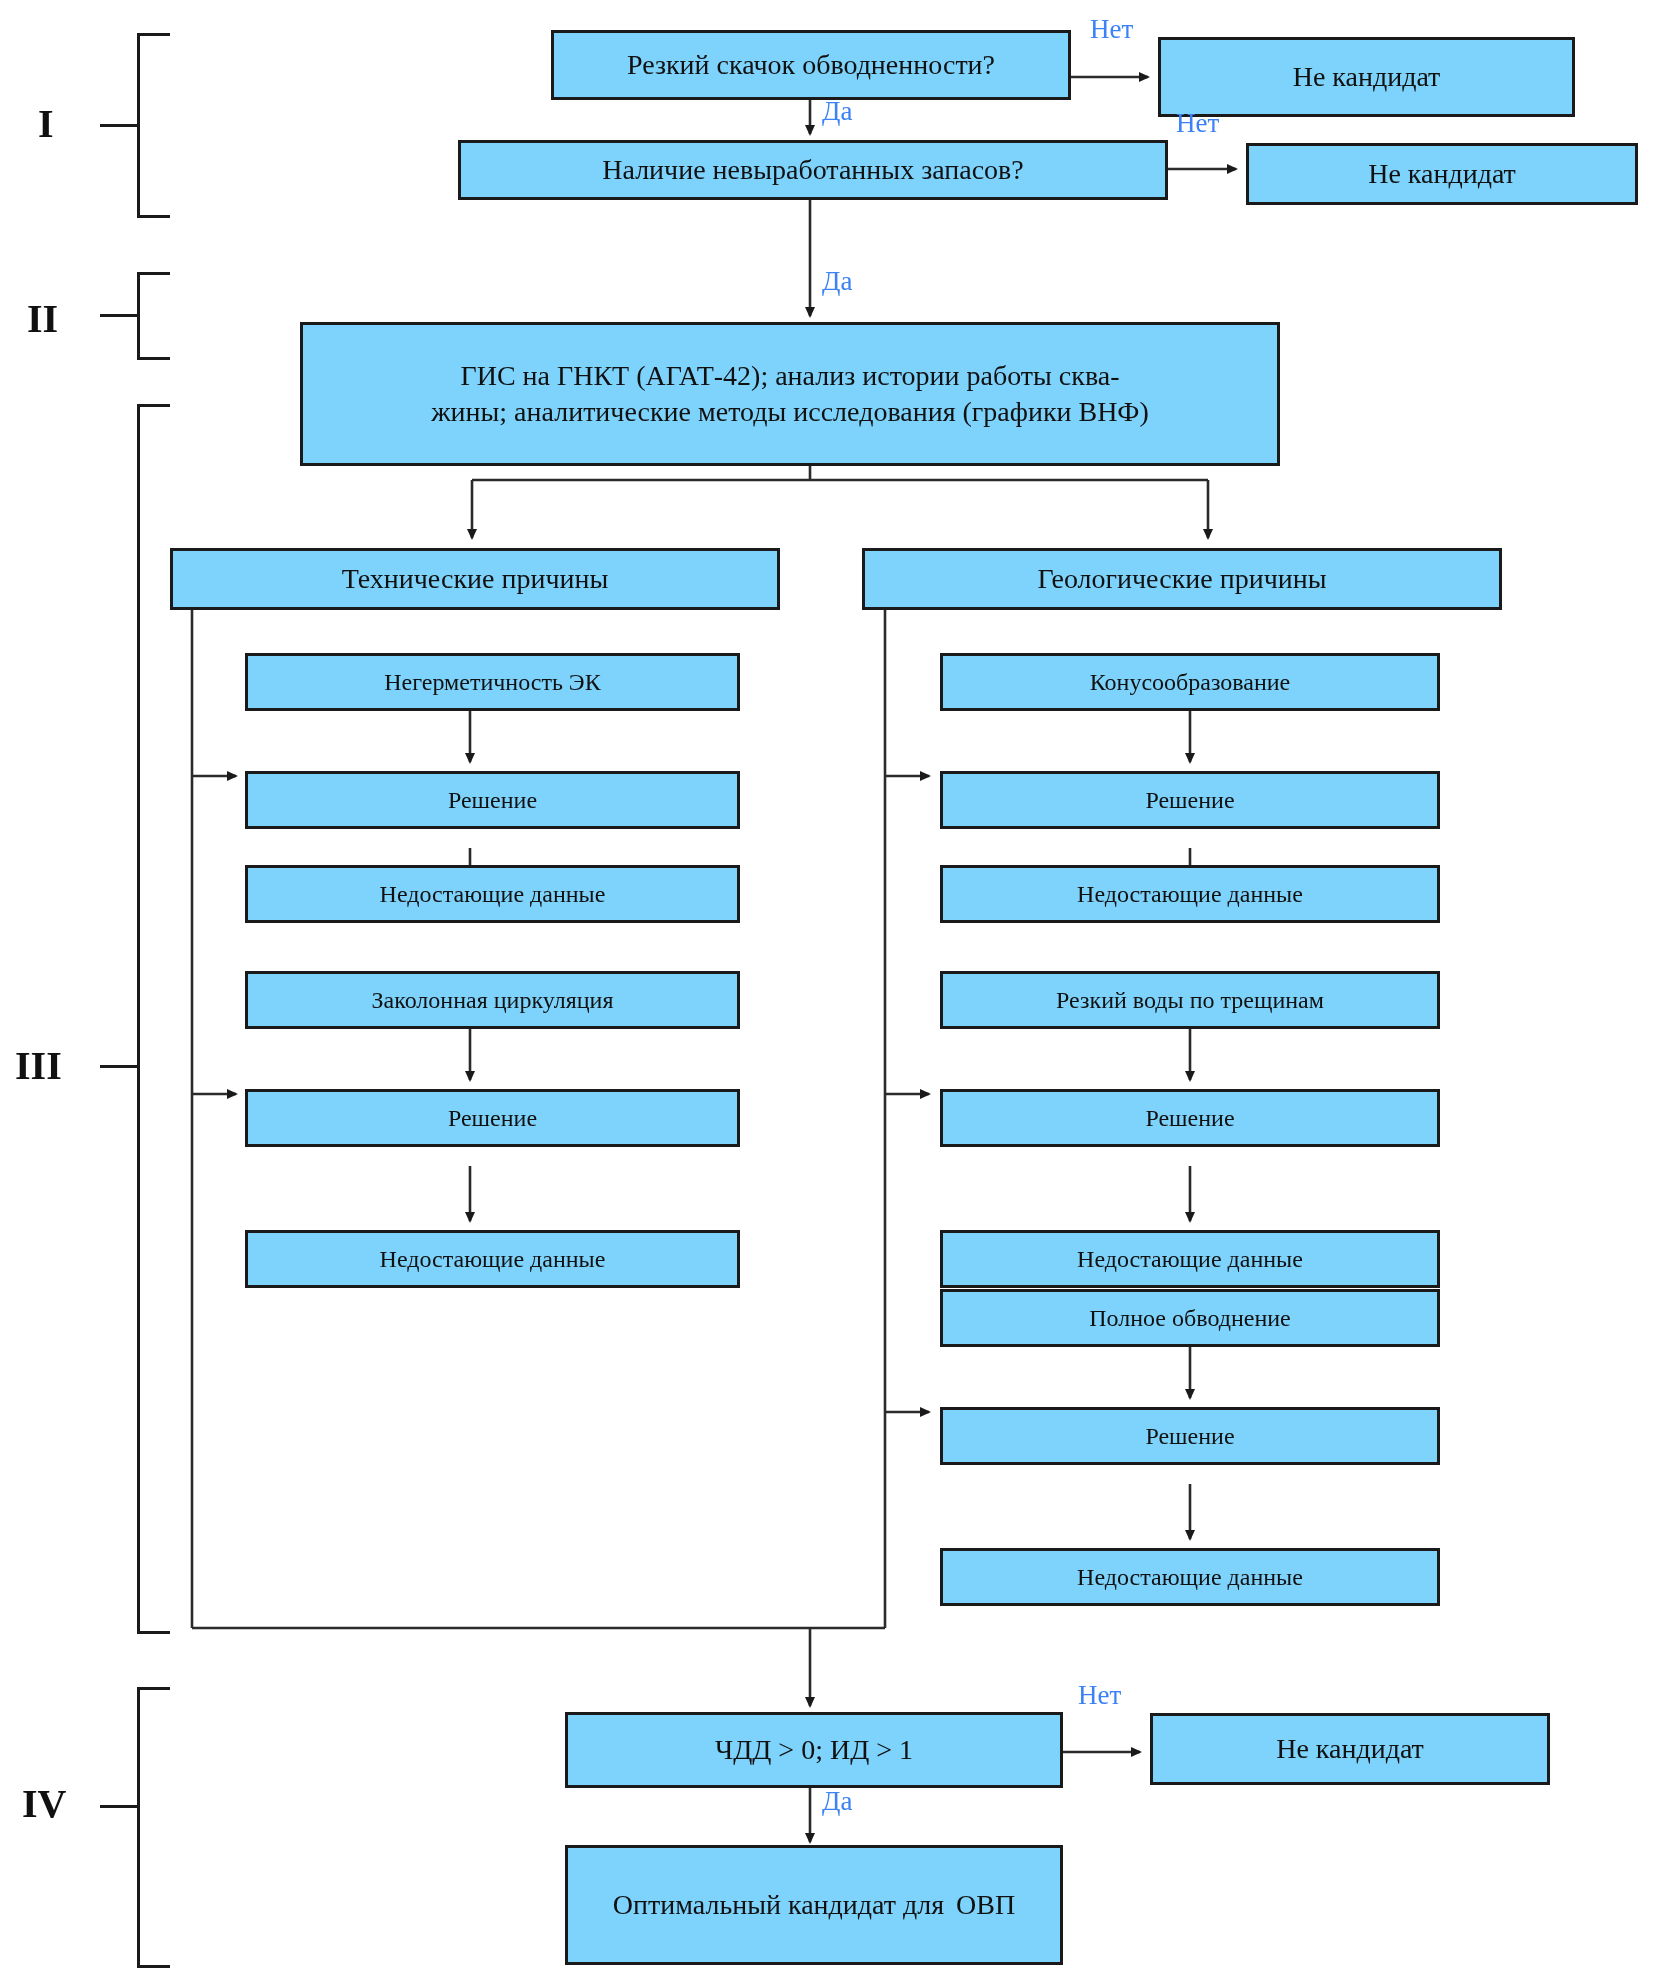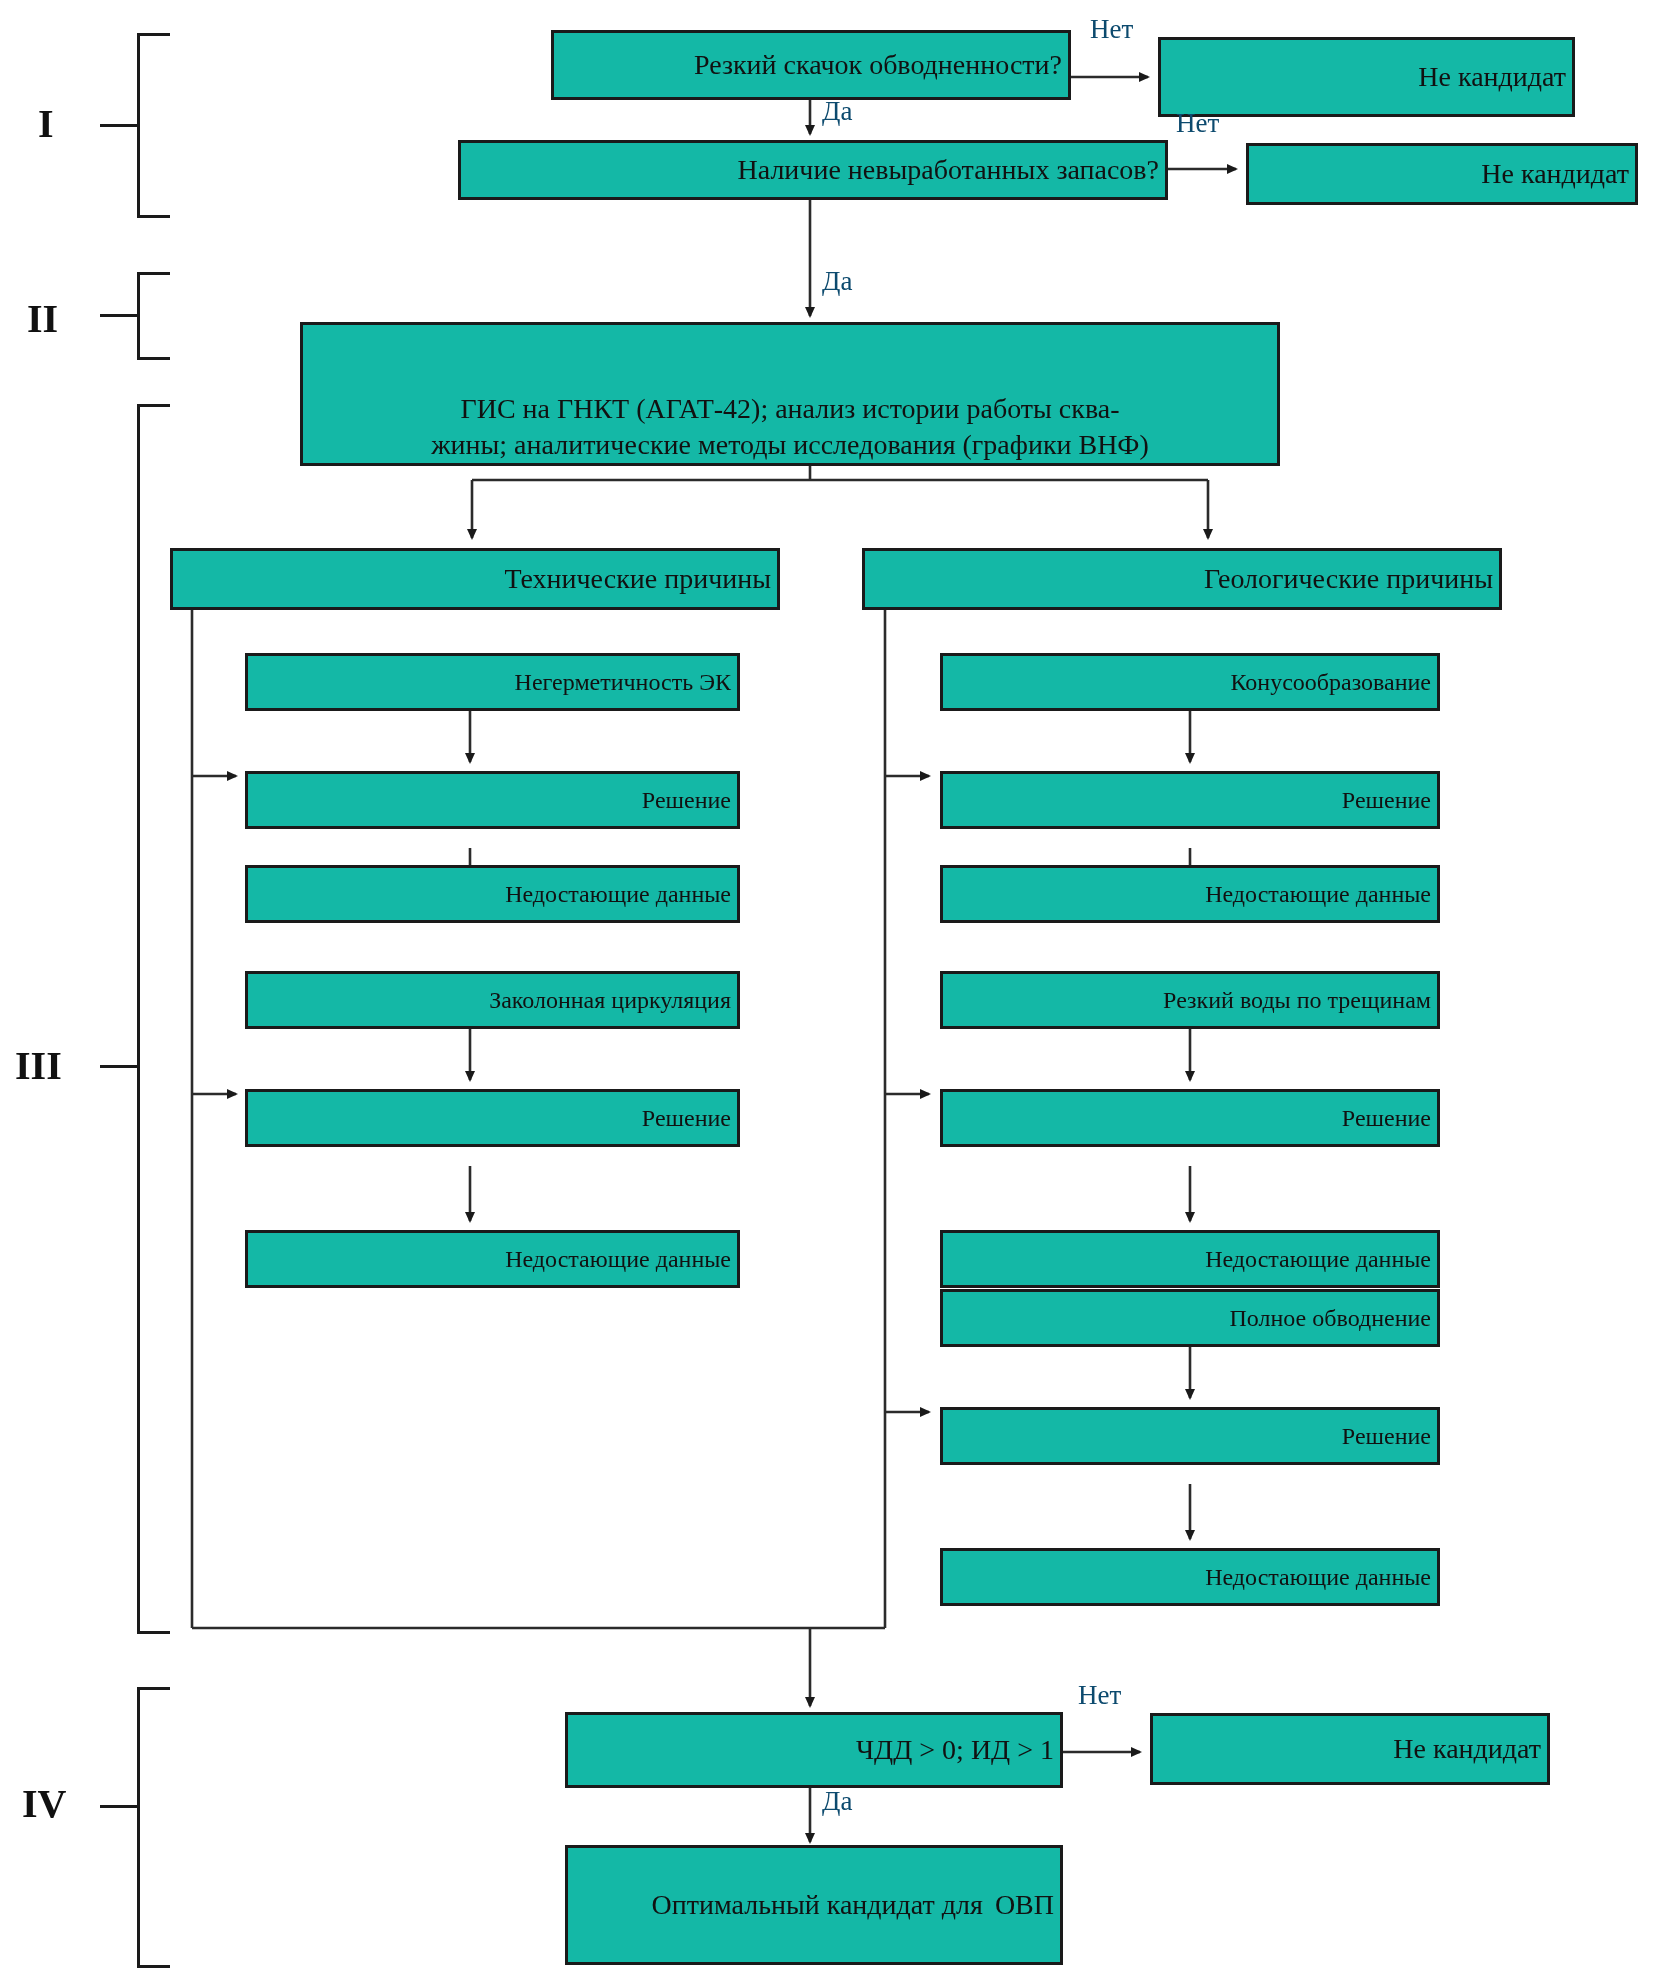--- a/index.html
+++ b/index.html
@@ -1,24 +1,24 @@
 <!DOCTYPE html>
 <html><head>
 <meta charset="utf-8">
 <style>
   html,body{margin:0;padding:0;background:#fff;}
   #root{position:relative;width:1664px;height:1988px;background:#ffffff;
         font-family:"Liberation Serif","DejaVu Serif",serif;color:#111;}
-  .box{position:absolute;border:3px solid #1a1a1a;background:#14b8a6;
-       display:flex;align-items:center;justify-content:flex-end;text-align:center;
+  .box{position:absolute;border:3px solid #1a1a1a;background:#7dd3fc;
+       display:flex;align-items:center;justify-content:center;text-align:center;
        box-sizing:border-box;line-height:1.28;}
   .box span{display:block;padding:0 6px;}
   .fs28{font-size:28px;}
   .fs27{font-size:24px;}
-  .lbl{position:absolute;font-size:27px;color:#0c4a6e;white-space:nowrap;}
+  .lbl{position:absolute;font-size:27px;color:#3b82f6;white-space:nowrap;}
   .rn{position:absolute;font-weight:bold;font-size:40px;font-family:"Liberation Serif","DejaVu Serif",serif;}
   .ln{position:absolute;background:#1a1a1a;}
   .vline{width:3px;}
   .hline{height:3px;}
   svg.arrowlayer{position:absolute;left:0;top:0;width:1664px;height:1988px;overflow:visible;}
 </style>
 </head>
 <body>
 
 <div id="root">

